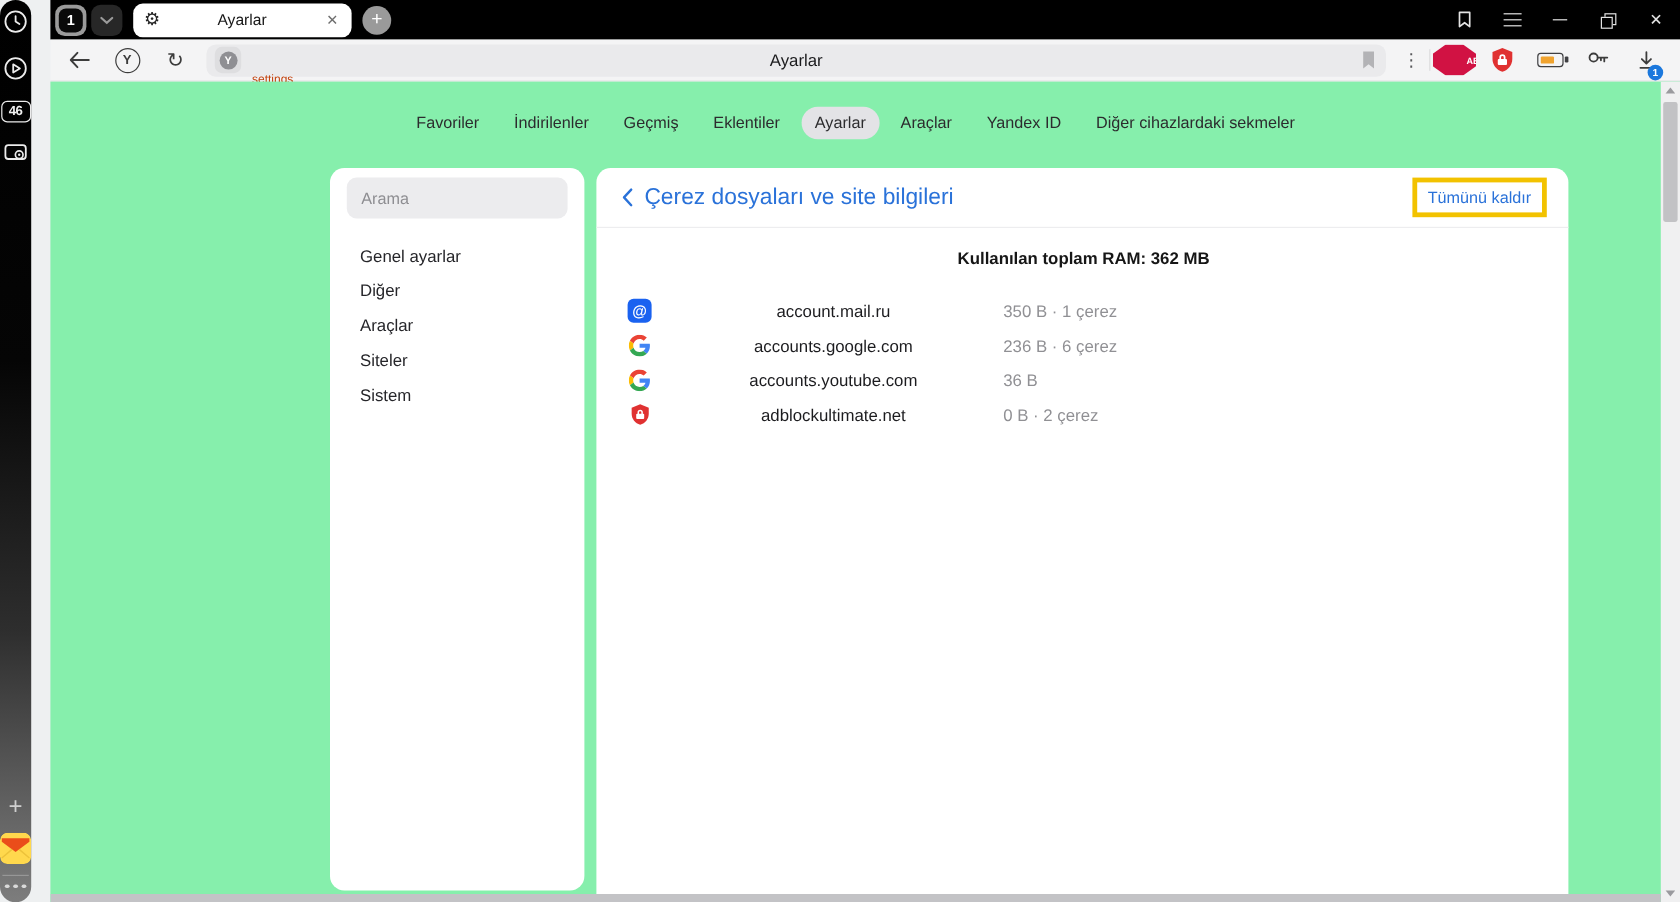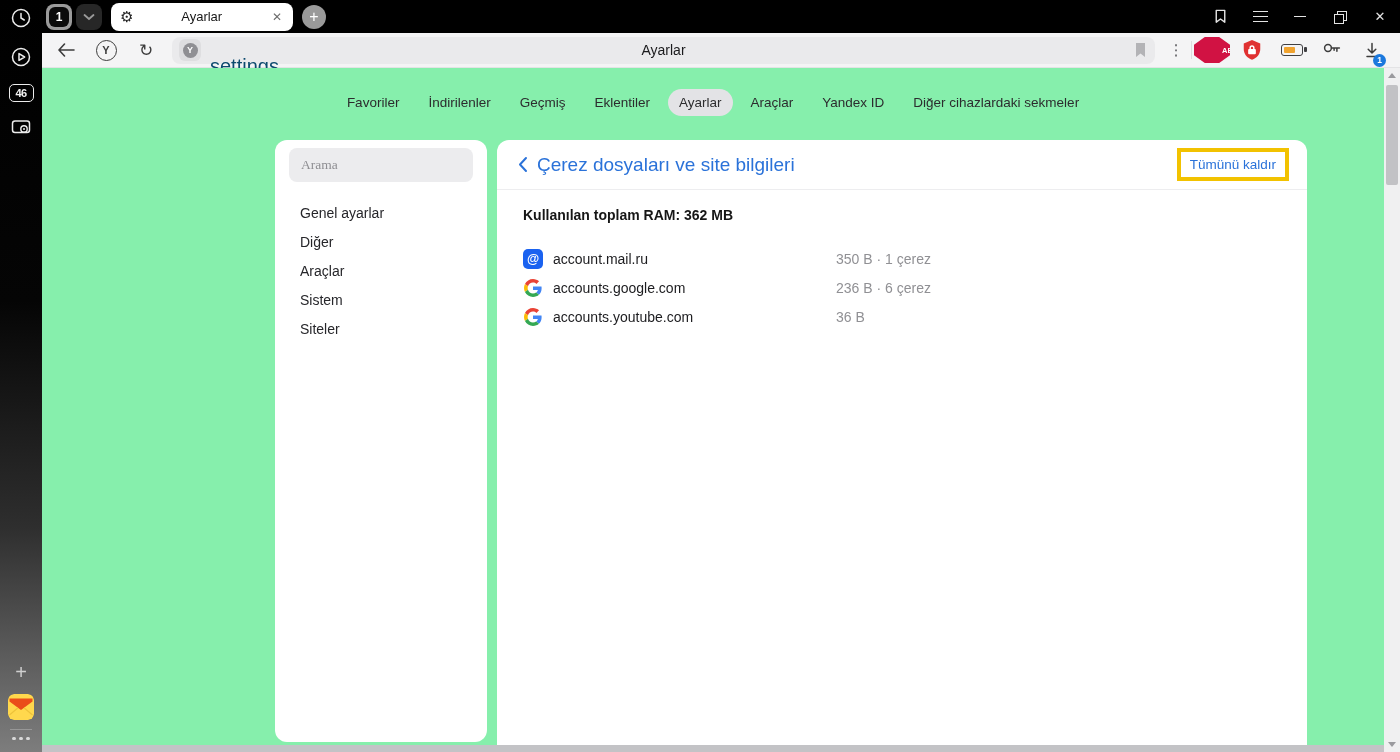--- a/index.html
+++ b/index.html
@@ -1,23 +1,23 @@
 <!DOCTYPE html>
 <html style="--accent: #2a72d9; --hl-yellow: #f2c200; --abp-red: #d11243; --shield-red: #e03131;"><head>
 <meta charset="utf-8">
 <style>
   * { margin:0; padding:0; box-sizing:border-box; }
   html,body { width:1400px; height:752px; overflow:hidden; }
   body { font-family:"Liberation Sans", sans-serif; background:#eef0f1; }
   .app { position:relative; width:1400px; height:752px; overflow:hidden; }
 
   
-  .rail { position:absolute; left:0; top:0; width:42px; height:752px; z-index:5;
+  .rail { position:absolute; left:0; top:0; width:26px; height:752px; z-index:5;
           background:linear-gradient(180deg,#000 0%,#050505 40%,#2e2e2e 70%,#636363 90%,#7d7d7d 100%);
-          display:flex; flex-direction:column; align-items:center; padding:6px 0 12px 0; }
+          display:flex; flex-direction:column; align-items:center; padding:6px 0 12px 0;border-radius:18px; }
   .rail .ico { width:24px; height:24px; display:flex; align-items:center; justify-content:center; margin-bottom:15px; cursor:pointer; }
   .rail svg { display:block; }
   .badge46 { min-width:25px; height:18px; border:1.6px solid #ececec; border-radius:5px; color:#f2f2f2;
              font-size:11px; font-weight:bold; display:flex; align-items:center; justify-content:center;
              letter-spacing:-0.5px; margin-bottom:13px; cursor:pointer; padding:0 2px; }
   .rail .spacer { flex:1; }
   .rail .plus { color:#cfcfcf; font-size:20px; font-weight:300; margin-bottom:10px; cursor:pointer; }
   .mailico { width:26px; height:26px; border-radius:6px; overflow:hidden; margin-bottom:9px; cursor:pointer; }
   .rail .divider { width:22px; height:1px; background:#a5a5a5; opacity:.7; margin-bottom:7px; }
   .dots3 { display:flex; gap:3.5px; cursor:pointer; }
@@ -52,21 +52,21 @@
   .toolbar { height:35px; background:#f4f4f5; display:flex; align-items:center; padding:0 8px 0 4px; border-bottom:1px solid #e3e3e5; }
   .tbico { width:40px; height:35px; display:flex; align-items:center; justify-content:center; color:#3c3c3c; cursor:pointer; }
   .ycirc { width:21px; height:21px; border:1.6px solid #3c3c3c; border-radius:50%; display:flex; align-items:center; justify-content:center;
            font-size:11px; font-weight:bold; color:#3c3c3c; }
   .refresh { font-size:17px; }
   .addressbar { flex:1; height:27px; background:#eaeaec; border-radius:8px; margin:0 6px; position:relative;
                 display:flex; align-items:center; padding:0 7px; cursor:text; }
   .ybadge { width:22px; height:22px; background:#dedee0; border-radius:6px; display:flex; align-items:center; justify-content:center; }
   .ybadge .c { width:15px; height:15px; background:#8f8f93; border-radius:50%; color:#fff; font-size:9px; font-weight:bold;
                display:flex; align-items:center; justify-content:center; }
-  .urltext { margin-left:9px; font-size:20px; color:#0c4a6e;margin-top:32px; }
+  .urltext { margin-left:9px; font-size:10px; color:#c2410c;margin-top:32px; }
   .bartitle { position:absolute; left:0; right:0; text-align:center; font-size:14px; color:#1b1b1d; pointer-events:none; }
   .bm { margin-left:auto; cursor:pointer; display:flex; }
   .kebab { width:30px; text-align:center; font-size:15px; color:#58585c; cursor:pointer; }
   .tb-div { width:1px; height:18px; background:#dcdcde; }
   .abp { width:26px; height:26px; background:var(--abp-red,#d11243); color:#fff; font-size:7.5px; font-weight:bold;
          display:flex; align-items:center; justify-content:center;
          clip-path:polygon(30% 0,70% 0,100% 30%,100% 70%,70% 100%,30% 100%,0 70%,0 30%);padding-left:36px; }
   .shield-fill { fill:var(--shield-red,#e03131); }
   .battery { width:22px; height:11.5px; border:1.5px solid #3f3f42; border-radius:3px; position:relative; }
   .battery::after { content:''; position:absolute; right:-4.5px; top:2px; width:2.5px; height:5px; background:#3f3f42; border-radius:1px; }
@@ -78,33 +78,33 @@
   
   .page { position:relative; height:684px; background:#86efac; overflow:hidden; }
 
   .navtabs { position:absolute; top:21px; left:0; right:16px; display:flex; justify-content:center; gap:7px; }
   .navtab { padding:6px 11px; font-size:13.5px; color:#2c2c2e; border-radius:15px; cursor:pointer; white-space:nowrap; }
   .navtab.active { background:#e3e3e6; }
 
   .panel-left { position:absolute; left:233px; top:72px; width:212px; bottom:10px; background:#fff; border-radius:12px; }
   .searchbox { margin:8px 14px 0 14px; height:34px; background:#ececee; border-radius:8px; display:flex; align-items:center; }
   .searchbox input { width:100%; border:none; outline:none; background:transparent; padding:0 12px; font-size:13.5px;
-                     font-family:Liberation Serif, serif; color:#26262a; }
+                     font-family:Liberation Sans, sans-serif; color:#26262a; }
   .searchbox input::placeholder { color:#8e8e92; }
   .sidenav { margin-top:16px; }
   .sideitem { height:29px; display:flex; align-items:center; padding-left:25px; font-size:14px; color:#26262a; cursor:pointer; }
 
   .panel-main { position:absolute; left:455px; top:72px; width:810px; bottom:7px; background:#fff; border-radius:12px 12px 0 0; }
   .phead { height:50px; display:flex; align-items:center; padding:0 18px 0 14px; border-bottom:1px solid #ededef; }
   .backbtn { display:flex; align-items:center; justify-content:center; width:22px; height:22px; cursor:pointer; margin-right:4px; }
   .ptitle { font-size:19px; color:var(--accent,#2a72d9); }
   .phead .stretch { flex:1; }
   .removeall { border:4px solid var(--hl-yellow,#f2c200); background:#fff; color:var(--accent,#2a72d9);
                font-size:13.5px; font-family:"Liberation Sans", sans-serif; padding:5px 9px; cursor:pointer; }
-  .pbody { padding:16px 24px 0 26px; }
+  .pbody { padding:16px 24px 0 26px;text-align:center; }
   .ram { font-size:14px; font-weight:bold; color:#161616; line-height:18px; }
   .sitelist { margin-top:20px; }
   .siterow { height:29px; display:flex; align-items:center; }
   .favicon { width:20px; height:20px; margin-right:10px; display:flex; align-items:center; justify-content:center; }
   .mailru { width:20px; height:20px; background:#1a62f0; border-radius:5px; color:#fff; font-size:12.5px; font-weight:bold;
             display:flex; align-items:center; justify-content:center; }
   .domain { width:283px; font-size:14px; color:#1c1c1f; }
   .siteinfo { font-size:14px; color:#909094; }
 
   
@@ -272,22 +272,22 @@
         </div>
 
       <div class="panel-left">
         <div class="searchbox">
           <input type="text" placeholder="Arama" style="">
         </div>
         <div class="sidenav" id="sideNav">
             <div class="sideitem">Genel ayarlar</div>
             <div class="sideitem">Diğer</div>
             <div class="sideitem">Araçlar</div>
+            <div class="sideitem">Siteler</div>
             <div class="sideitem">Sistem</div>
-            <div class="sideitem">Siteler</div>
           </div>
       </div>
 
       <div class="panel-main">
         <div class="phead">
           <span class="backbtn">
             <svg width="11" height="17" viewBox="0 0 11 17">
                 <path d="M9 2L3 8.5 9 15" fill="none" stroke="#2a72d9" stroke-width="2" stroke-linecap="round" stroke-linejoin="round"></path>
               </svg>
           </span>
@@ -322,20 +322,30 @@
                   <svg width="18" height="18" viewBox="0 0 48 48">
                     <path fill="#EA4335" d="M24 9.5c3.54 0 6.71 1.22 9.21 3.6l6.85-6.85C35.9 2.38 30.47 0 24 0 14.62 0 6.51 5.38 2.56 13.22l7.98 6.19C12.43 13.72 17.74 9.5 24 9.5z"></path>
                     <path fill="#4285F4" d="M46.98 24.55c0-1.57-.15-3.09-.38-4.55H24v9.02h12.94c-.58 2.96-2.26 5.48-4.78 7.18l7.73 6c4.51-4.18 7.09-10.36 7.09-17.65z"></path>
                     <path fill="#FBBC05" d="M10.53 28.59c-.48-1.45-.76-2.99-.76-4.59s.27-3.14.76-4.59l-7.98-6.19C.92 16.46 0 20.12 0 24c0 3.88.92 7.54 2.56 10.78l7.97-6.19z"></path>
                     <path fill="#34A853" d="M24 48c6.48 0 11.93-2.13 15.89-5.81l-7.73-6c-2.15 1.45-4.92 2.3-8.16 2.3-6.26 0-11.57-4.22-13.47-9.91l-7.98 6.19C6.51 42.62 14.62 48 24 48z"></path>
                   </svg>
                 </span>
     <span class="domain">accounts.youtube.com</span>
     <span class="siteinfo">36 B</span>
   </div>
+              <div class="siterow">
+    <span class="favicon">
+                  <svg width="19" height="19" viewBox="0 0 24 24">
+                    <path class="shield-fill" d="M12 1l9 3.8V11c0 5.3-3.7 10.2-9 11.6C6.7 21.2 3 16.3 3 11V4.8L12 1z"></path>
+                    <path fill="#fff" d="M9.2 11v-1.4a2.8 2.8 0 015.6 0V11h.4a1 1 0 011 1v3.6a1 1 0 01-1 1H8.8a1 1 0 01-1-1V12a1 1 0 011-1h.4zm1.6 0h2.4V9.6a1.2 1.2 0 00-2.4 0V11z"></path>
+                  </svg>
+                </span>
+    <span class="domain">adblockultimate.net</span>
+    <span class="siteinfo">0 B · 2 çerez</span>
+  </div>
             </div>
         </div>
       </div>
 
       <div class="vscroll">
         <span class="varrow up"></span>
         <span class="vthumb"></span>
         <span class="varrow down"></span>
       </div>
       <div class="hscroll"></div>

